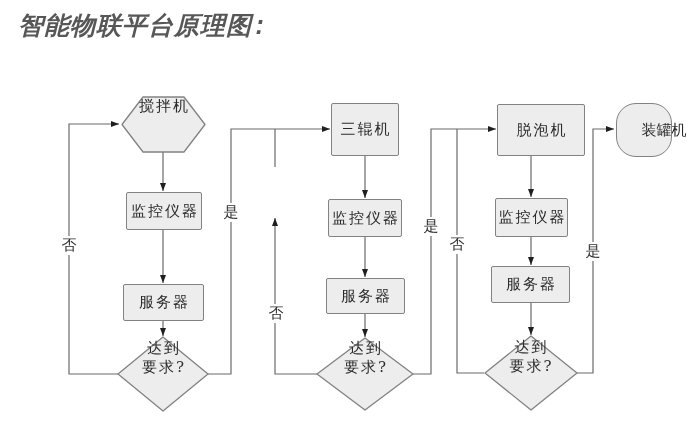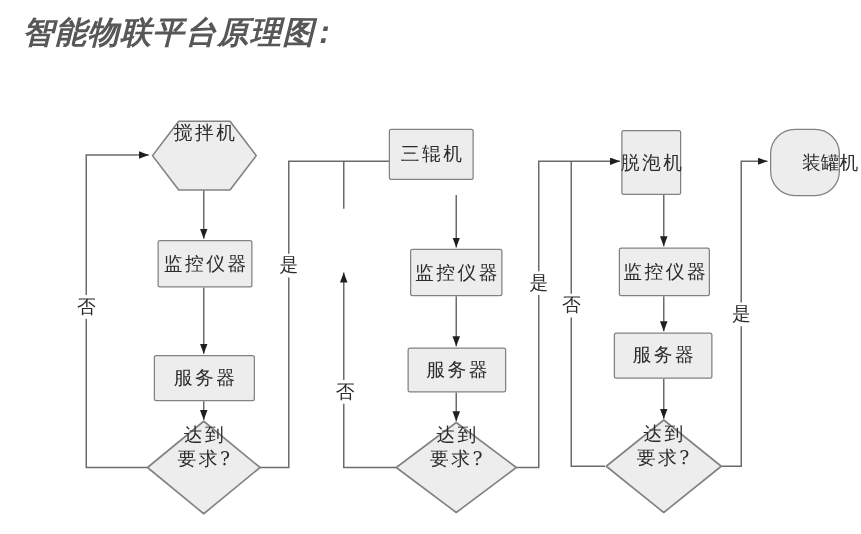--- a/index.html
+++ b/index.html
@@ -75,31 +75,31 @@
     <polygon class="shape" points="531,336 577,373 531,410 485,373"></polygon>
   </svg>
 
   <div class="node" style="left:126px;top:192px;width:76px;height:38px;">
     <span>监控仪器</span>
   </div>
   <div class="node" style="left:123px;top:284px;width:81px;height:37px;">
     <span>服务器</span>
   </div>
 
-  <div class="node" style="left:311px;top:103px;width:68px;height:41px;">
+  <div class="node" style="left:331px;top:103px;width:68px;height:53px;">
     <span>三辊机</span>
   </div>
   <div class="node" style="left:328px;top:199px;width:74px;height:38px;">
     <span>监控仪器</span>
   </div>
   <div class="node" style="left:326px;top:278px;width:79px;height:36px;">
     <span>服务器</span>
   </div>
 
-  <div class="node" style="left:497px;top:104px;width:48px;height:52px;">
+  <div class="node" style="left:497px;top:104px;width:88px;height:52px;">
     <span>脱泡机</span>
   </div>
   <div class="node" style="left:495px;top:198px;width:73px;height:39px;">
     <span>监控仪器</span>
   </div>
   <div class="node" style="left:491px;top:266px;width:79px;height:37px;">
     <span>服务器</span>
   </div>
 
   <div class="node terminator" style="left:616px;top:103px;width:56px;height:54px;letter-spacing:0;text-indent:0;padding-left:40px;">

